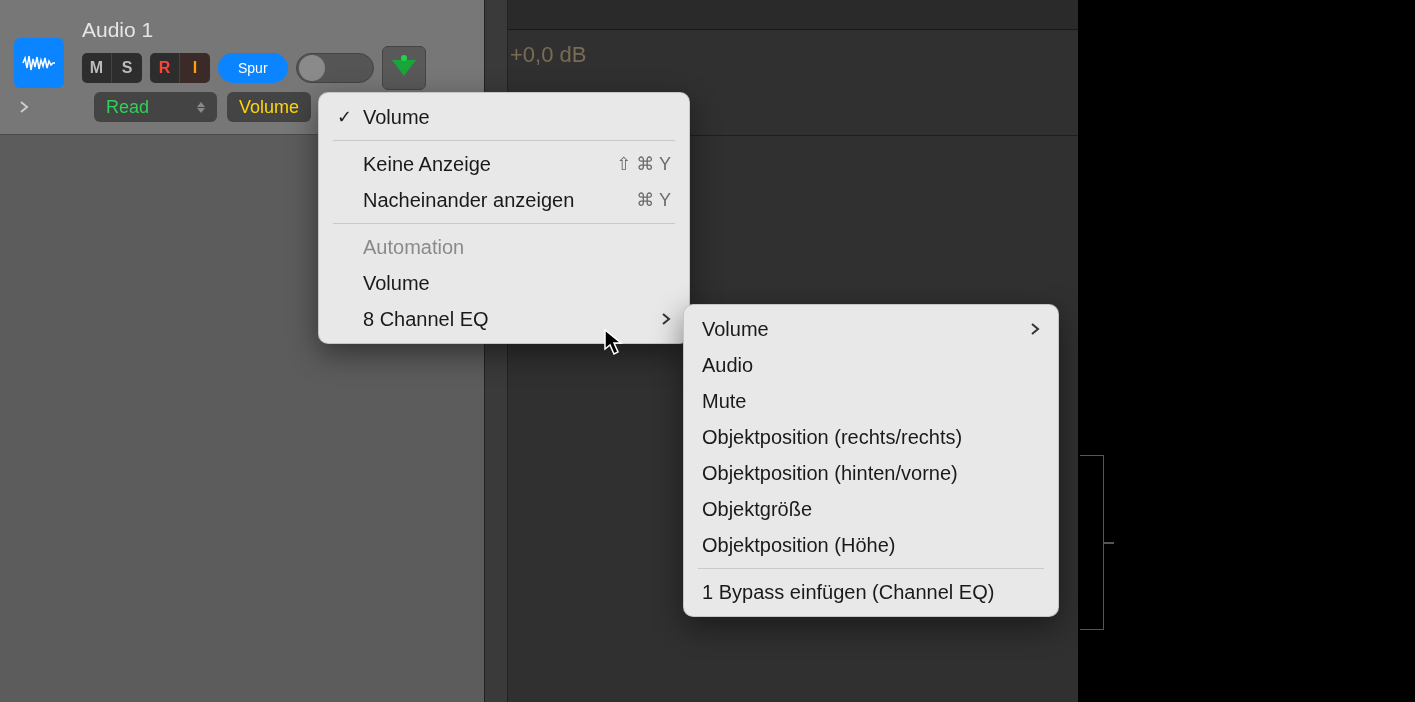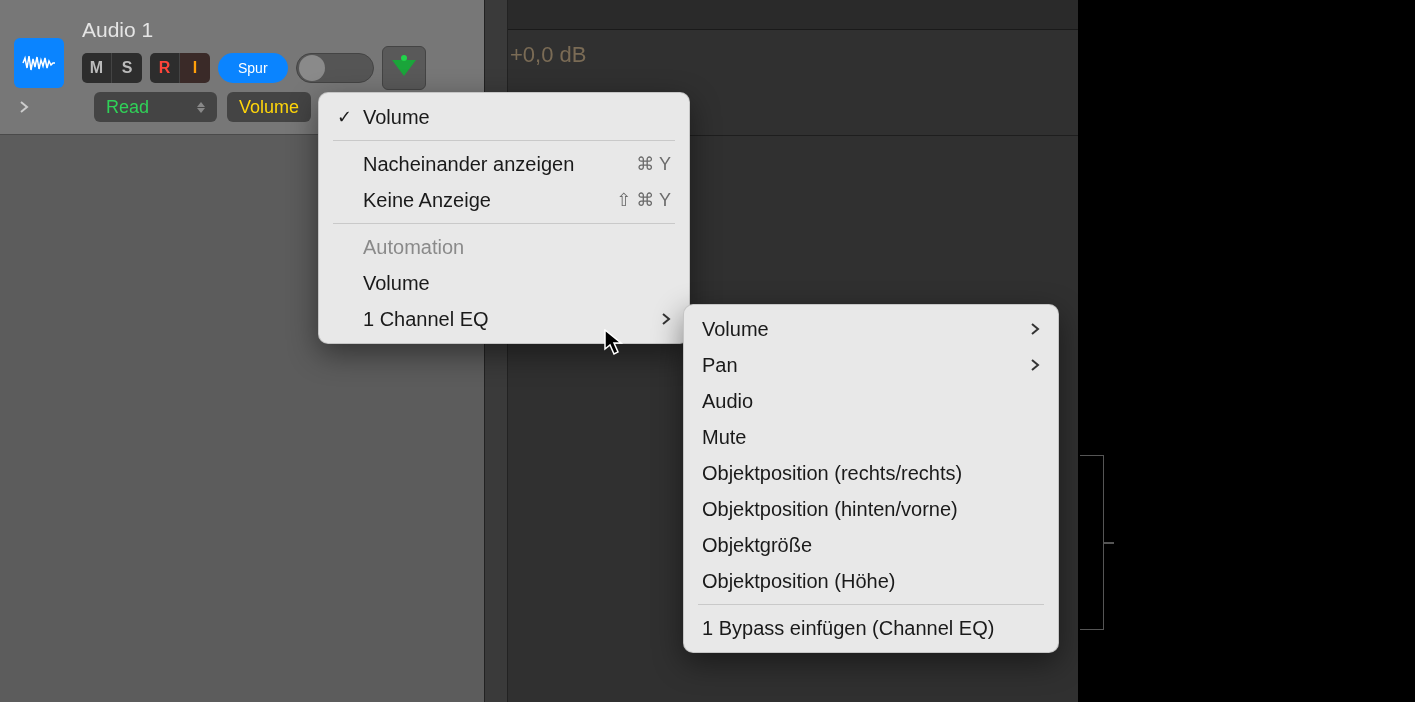--- a/index.html
+++ b/index.html
@@ -195,66 +195,58 @@
 <div class="right-black"></div>
 
 <div class="menu menu1">
   <div class="menu-item">
     <span class="check">✓</span>
     <span class="label">Volume</span>
   </div>
   <div class="menu-sep"></div>
   <div class="menu-item">
     <span class="check"></span>
+    <span class="label">Keine Anzeige</span>
+    <span class="shortcut">⇧ ⌘ Y</span>
+  </div>
+  <div class="menu-item">
+    <span class="check"></span>
     <span class="label">Nacheinander anzeigen</span>
     <span class="shortcut">⌘ Y</span>
   </div>
-  <div class="menu-item">
-    <span class="check"></span>
-    <span class="label">Keine Anzeige</span>
-    <span class="shortcut">⇧ ⌘ Y</span>
-  </div>
   <div class="menu-sep"></div>
   <div class="menu-item disabled">
     <span class="check"></span>
     <span class="label">Automation</span>
   </div>
   <div class="menu-item">
     <span class="check"></span>
     <span class="label">Volume</span>
   </div>
   <div class="menu-item">
     <span class="check"></span>
-    <span class="label">1 Channel EQ</span>
+    <span class="label">8 Channel EQ</span>
     <span class="sub-arrow">
       <svg class="chev" viewBox="0 0 10 14" fill="none" stroke="#333" stroke-width="2">
           <polyline points="2,2 8,7 2,12"></polyline>
         </svg>
     </span>
   </div>
 </div>
 
 <div class="menu menu2">
   <div class="menu-item">
     <span class="label">Volume</span>
     <span class="sub-arrow">
       <svg class="chev" viewBox="0 0 10 14" fill="none" stroke="#333" stroke-width="2">
           <polyline points="2,2 8,7 2,12"></polyline>
         </svg>
     </span>
   </div>
   <div class="menu-item">
-    <span class="label">Pan</span>
-    <span class="sub-arrow">
-      <svg class="chev" viewBox="0 0 10 14" fill="none" stroke="#333" stroke-width="2">
-          <polyline points="2,2 8,7 2,12"></polyline>
-        </svg>
-    </span>
-  </div>
-  <div class="menu-item">
     <span class="label">Audio</span>
   </div>
   <div class="menu-item">
     <span class="label">Mute</span>
   </div>
   <div class="menu-item">
     <span class="label">Objektposition (rechts/rechts)</span>
   </div>
   <div class="menu-item">
     <span class="label">Objektposition (hinten/vorne)</span>

